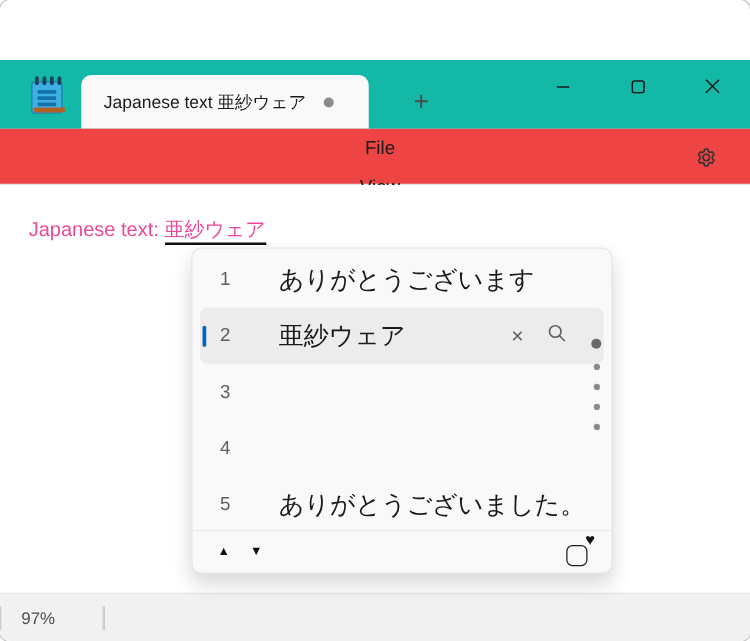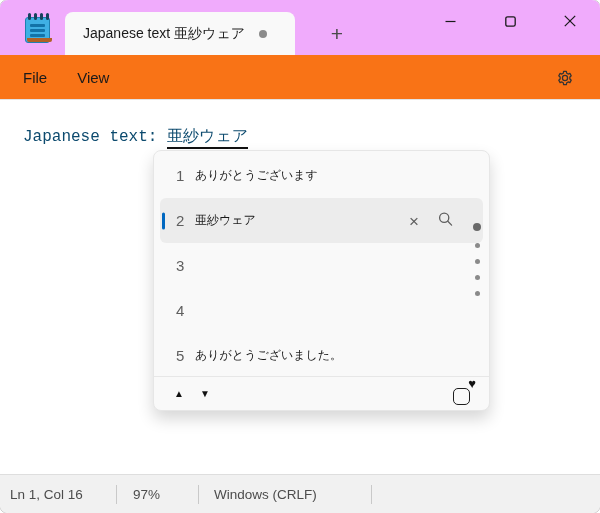--- a/index.html
+++ b/index.html
@@ -2,65 +2,65 @@
 <html><head>
 <meta charset="utf-8">
 <style>
   * { margin:0; padding:0; box-sizing:border-box; }
   html,body { width:600px; height:513px; background:#ffffff; font-family:"Liberation Sans", sans-serif; }
   .app {
     position:relative; width:600px; height:513px; overflow:hidden;
     border-radius:8px; background:#ffffff; outline:1px solid #c9c9c9;
   }
   
-  .titlebar { position:relative; height:55px; background:#f0abfc; }
+  .titlebar { position:relative; height:55px; background:#14b8a6;margin-top:48px; }
   .app-icon { position:absolute; left:24px; top:13px; width:27px; height:33px; }
   .tab {
     position:absolute; left:65px; top:12px; width:230px; height:43px;
     background:#f9f9f9; border-radius:8px 8px 0 0;
     display:flex; align-items:center; padding:0 16px 0 18px; cursor:default;
   }
   .tab-label { font-size:14px; color:#1b1b1b; white-space:nowrap; }
   .unsaved-dot { width:8px; height:8px; border-radius:50%; background:#8b8b8b; margin-left:14px; }
   .newtab {
     position:absolute; left:318px; top:18px; width:38px; height:32px; border-radius:5px;
     display:flex; align-items:center; justify-content:center;
     font-size:21px; font-weight:300; color:#4a4a4a; cursor:default;
   }
   .wincontrols { position:absolute; right:0; top:0; height:42px; display:flex; }
   .winbtn { width:60px; height:42px; display:flex; align-items:center; justify-content:center; }
   .winbtn svg { display:block; }
   
   .menubar {
-    position:relative; height:45px; background:#f97316; border-bottom:1px solid #e3e3e3;
-    display:flex; align-items:center; padding-left:8px;
+    position:relative; height:45px; background:#ef4444; border-bottom:1px solid #e3e3e3;
+    display:flex; align-items:center; padding-left:8px;flex-direction:column;
   }
   .menu-item { padding:7px 15px; font-size:15px; color:#1b1b1b; border-radius:5px; }
   .gearbtn { position:absolute; right:14px; top:7px; width:42px; height:32px;
     display:flex; align-items:center; justify-content:center; border-radius:5px; }
   
   .editor { position:relative; height:373px; background:#ffffff; }
   .edit-line {
     position:absolute; left:23px; top:26px;
-    font-family:Liberation Mono, monospace;
-    font-size:16px; color:#0c4a6e; white-space:pre;text-align:right;
+    font-family:Liberation Sans, sans-serif;
+    font-size:16px; color:#ec4899; white-space:pre;text-align:right;
   }
   .composition { border-bottom:2px solid #111111; padding-bottom:1px; }
   
   .ime-popup {
     position:absolute; left:153px; top:50px; width:337px; height:261px;
     background:#f9f9f9; border:1px solid #e6e6e6; border-radius:8px;
     box-shadow:0 8px 16px rgba(0,0,0,0.16); z-index:5;
   }
   .cand-rows { position:absolute; top:2px; left:0; right:0; }
   .cand-row {
     height:45px; display:flex; align-items:center; padding-left:22px; position:relative;
   }
   .cand-num { width:14px; font-size:15px; color:#5f5f5f; flex:none; }
-  .cand-text { font-size:12px; color:#191919; margin-left:5px; white-space:nowrap; }
+  .cand-text { font-size:20px; color:#191919; margin-left:33px; white-space:nowrap; }
   .cand-row.selected {
     margin:0 6px; padding-left:16px; background:#ececec; border-radius:6px;
   }
   .sel-bar {
     position:absolute; left:2px; top:50%; transform:translateY(-50%);
     width:3px; height:17px; border-radius:2px;
   }
   .cand-x {
     position:absolute; right:64px; top:50%; transform:translateY(-50%);
     font-size:17px; color:#5f5f5f; line-height:1;
@@ -215,21 +215,19 @@
         <div class="fav-btn">
           <span class="fav-box"></span>
           <span class="fav-heart-bg">♥</span>
           <span class="fav-heart">♥</span>
         </div>
       </div>
     </div>
   </div>
 
   <div class="statusbar">
-    <div class="sb-sec sb-1">Ln 1, Col 16</div>
     <div class="sb-div"></div>
     <div class="sb-sec sb-2">97%</div>
     <div class="sb-div"></div>
-    <div class="sb-sec sb-3">Windows (CRLF)</div>
     <div class="sb-div"></div>
   </div>
 
 </div>
 
 </body></html>

